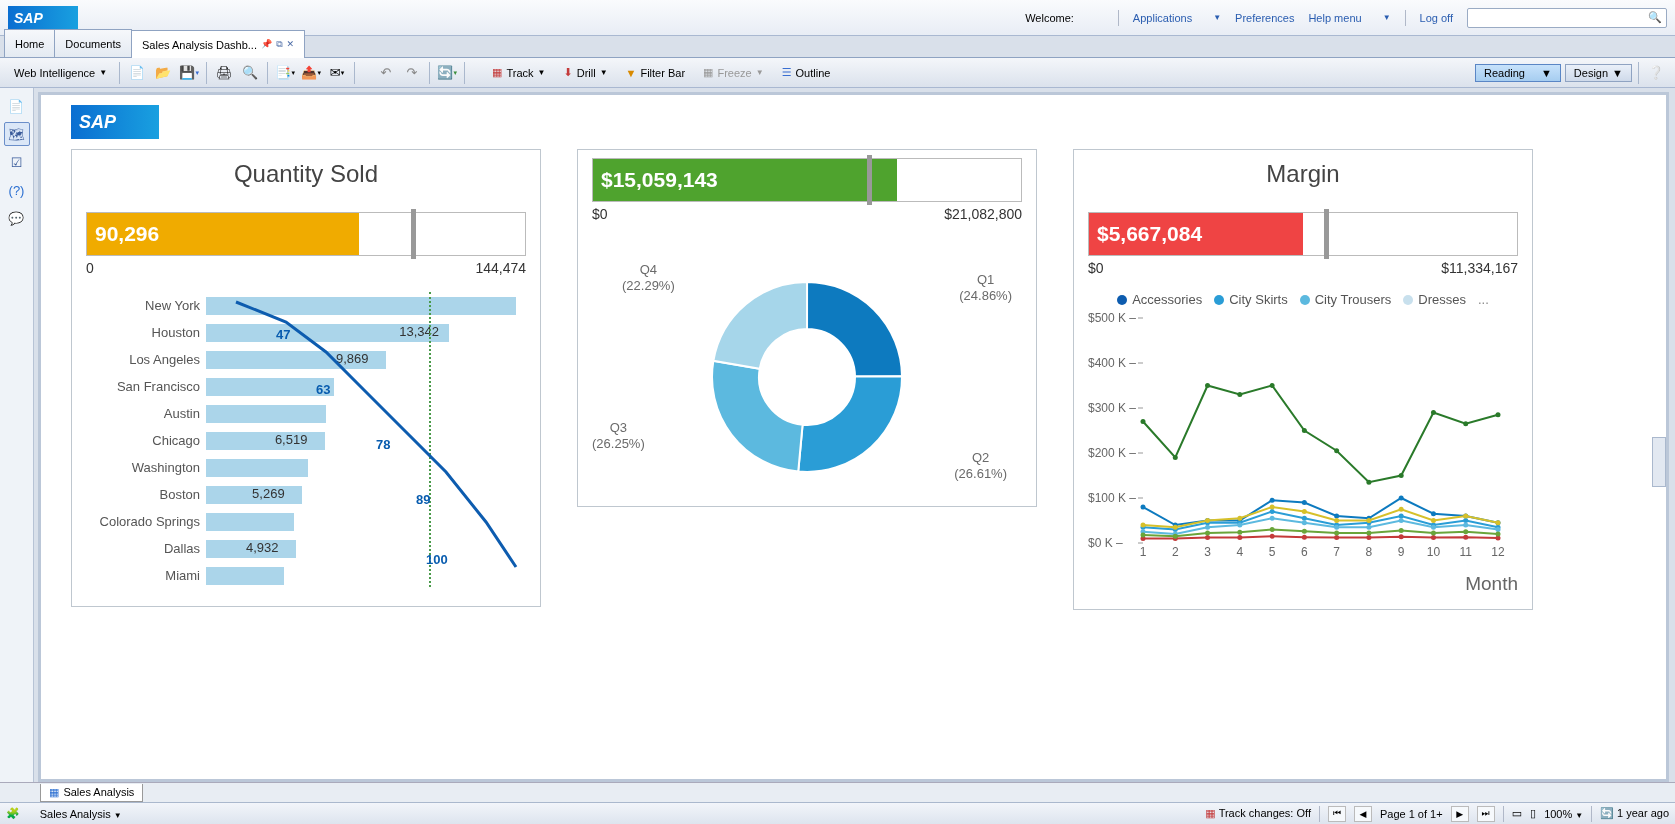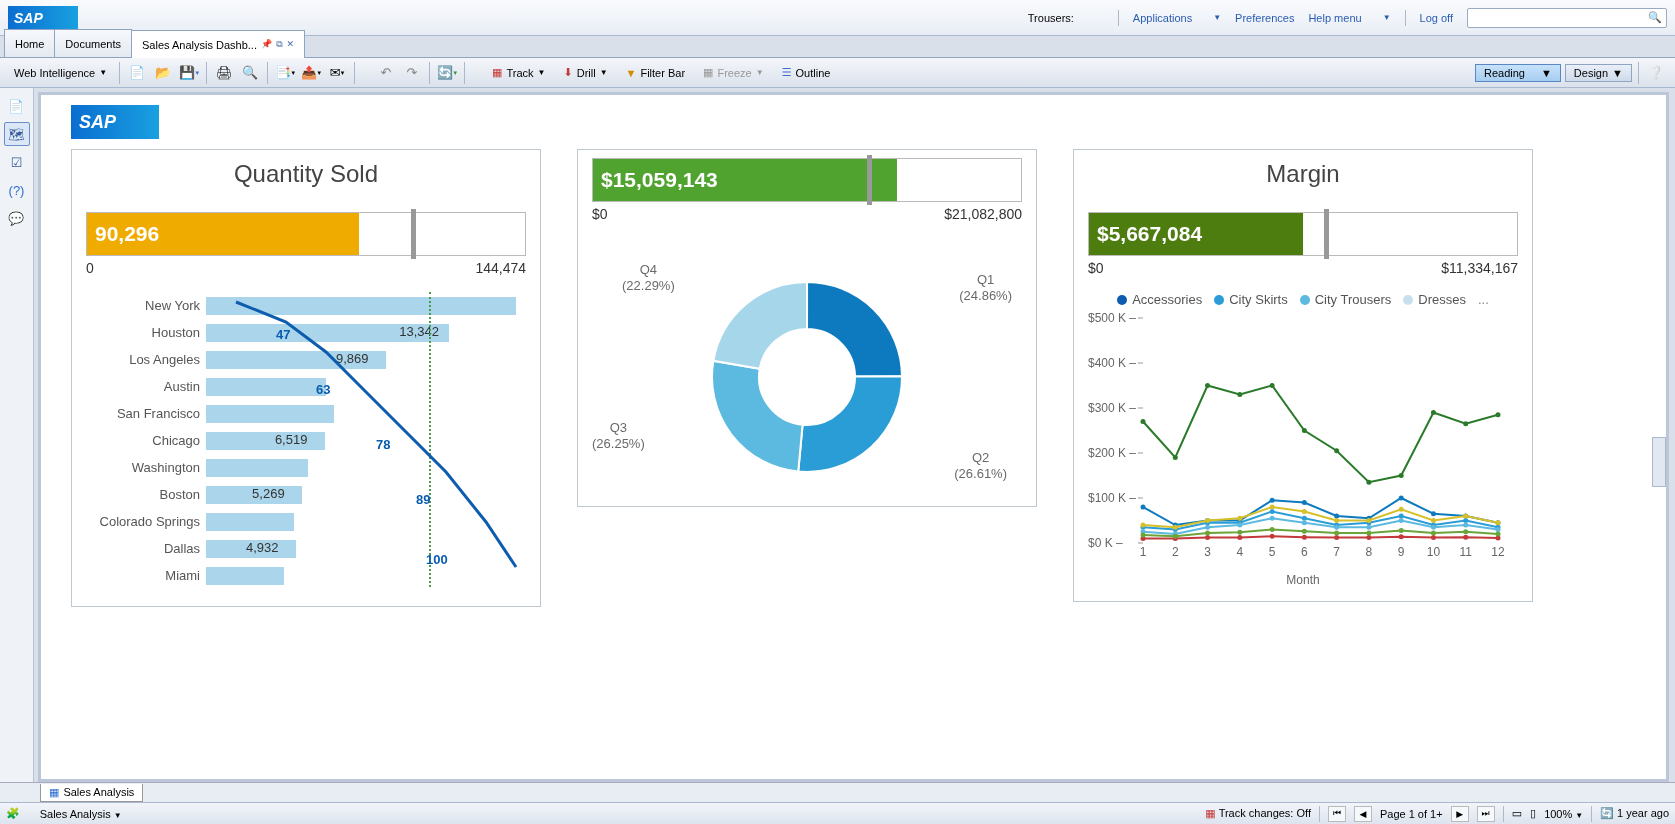--- a/index.html
+++ b/index.html
@@ -69,50 +69,50 @@
 
   
   .p2 { width: 460px; }
   .p2 .bullet-fill { background: #4fa32e; width: 71%; }
   .p2 .bullet-mark { left: 64%; }
   .donut-wrap { display: flex; justify-content: center; margin-top: 40px; position: relative; }
   .slice-label { position: absolute; font-size: 13px; color: #6a6a6a; text-align: center; line-height: 1.25; }
 
   
   .p3 { width: 460px; }
-  .p3 .bullet-fill { background: #4d7c0f; width: 50%; }
+  .p3 .bullet-fill { background: #ef4444; width: 50%; }
   .p3 .bullet-mark { left: 55%; }
   .legend { display: flex; gap: 12px; justify-content: center; font-size: 13px; color: #555; margin: 6px 0 6px 0; flex-wrap: wrap; }
   .legend-item { display: flex; align-items: center; gap: 5px; }
   .legend-dot { width: 10px; height: 10px; border-radius: 50%; }
   .linechart { position: relative; height: 280px; }
   .y-tick { position: absolute; left: 0; font-size: 12px; color: #666; transform: translateY(-50%); }
   .x-tick { position: absolute; bottom: 14px; font-size: 12px; color: #666; transform: translateX(-50%); }
-  .axis-label { text-align: center; font-size: 12px; color: #666; }
+  .axis-label { text-align: right; font-size: 19px; color: #666; }
 
   .scroll-tab-right { position: absolute; right: 0; top: 50%; width: 14px; height: 50px; background: #e2e8f1; border: 1px solid #aab8cd; cursor: pointer; }
 
   
   .sheet-tabs { height: 20px; background: #e8edf3; border-top: 1px solid #aab; display: flex; align-items: center; padding-left: 40px; }
   .sheet-tab { height: 18px; padding: 0 8px; border: 1px solid #999; border-top: none; background: #fff; font-size: 11px; display: flex; align-items: center; gap: 4px; }
   .sheet-tab .sicon { color: #2a6ed1; }
 
   
   .status-bar { height: 22px; background: linear-gradient(to bottom, #f2f5fa, #dde4ee); border-top: 1px solid #aab8cd; display: flex; align-items: center; padding: 0 6px; gap: 10px; }
   .status-left { display: flex; align-items: center; gap: 6px; }
   .status-right { margin-left: auto; display: flex; align-items: center; gap: 8px; }
   .nav-btn { width: 18px; height: 16px; border: 1px solid #bbb; background: #f6f9fc; display: flex; align-items: center; justify-content: center; font-size: 9px; cursor: pointer; }
 </style>
 </head>
 <body>
 
 <div class="top-header">
   <div class="sap-logo-top">SAP</div>
   <div class="top-header-right">
-    <span class="welcome">Trousers:</span>
+    <span class="welcome">Welcome:</span>
     <span class="vsep"></span>
     <span class="top-link">
         <span>Applications</span>
         <span class="caret">▼</span>
       </span>
     <span class="top-link">Preferences</span>
     <span class="top-link">
         <span>Help menu</span>
         <span class="caret">▼</span>
       </span>
@@ -238,29 +238,29 @@
                 </div>
     </div>
               <div class="bar-row">
       <div class="bar-label">Los Angeles</div>
       <div class="bar-track">
                   <div class="bar" style="width:179.9641176470588px"></div>
                   <span class="bar-datalabel" style="left:129.9641176470588px">9,869</span>
                 </div>
     </div>
               <div class="bar-row">
+      <div class="bar-label">San Francisco</div>
+      <div class="bar-track">
+                  <div class="bar" style="width:127.6470588235294px"></div>
+                </div>
+    </div>
+              <div class="bar-row">
       <div class="bar-label">Austin</div>
       <div class="bar-track">
                   <div class="bar" style="width:120.3529411764706px"></div>
-                </div>
-    </div>
-              <div class="bar-row">
-      <div class="bar-label">San Francisco</div>
-      <div class="bar-track">
-                  <div class="bar" style="width:127.6470588235294px"></div>
                 </div>
     </div>
               <div class="bar-row">
       <div class="bar-label">Chicago</div>
       <div class="bar-track">
                   <div class="bar" style="width:118.87588235294118px"></div>
                   <span class="bar-datalabel" style="left:68.87588235294118px">6,519</span>
                 </div>
     </div>
               <div class="bar-row">

